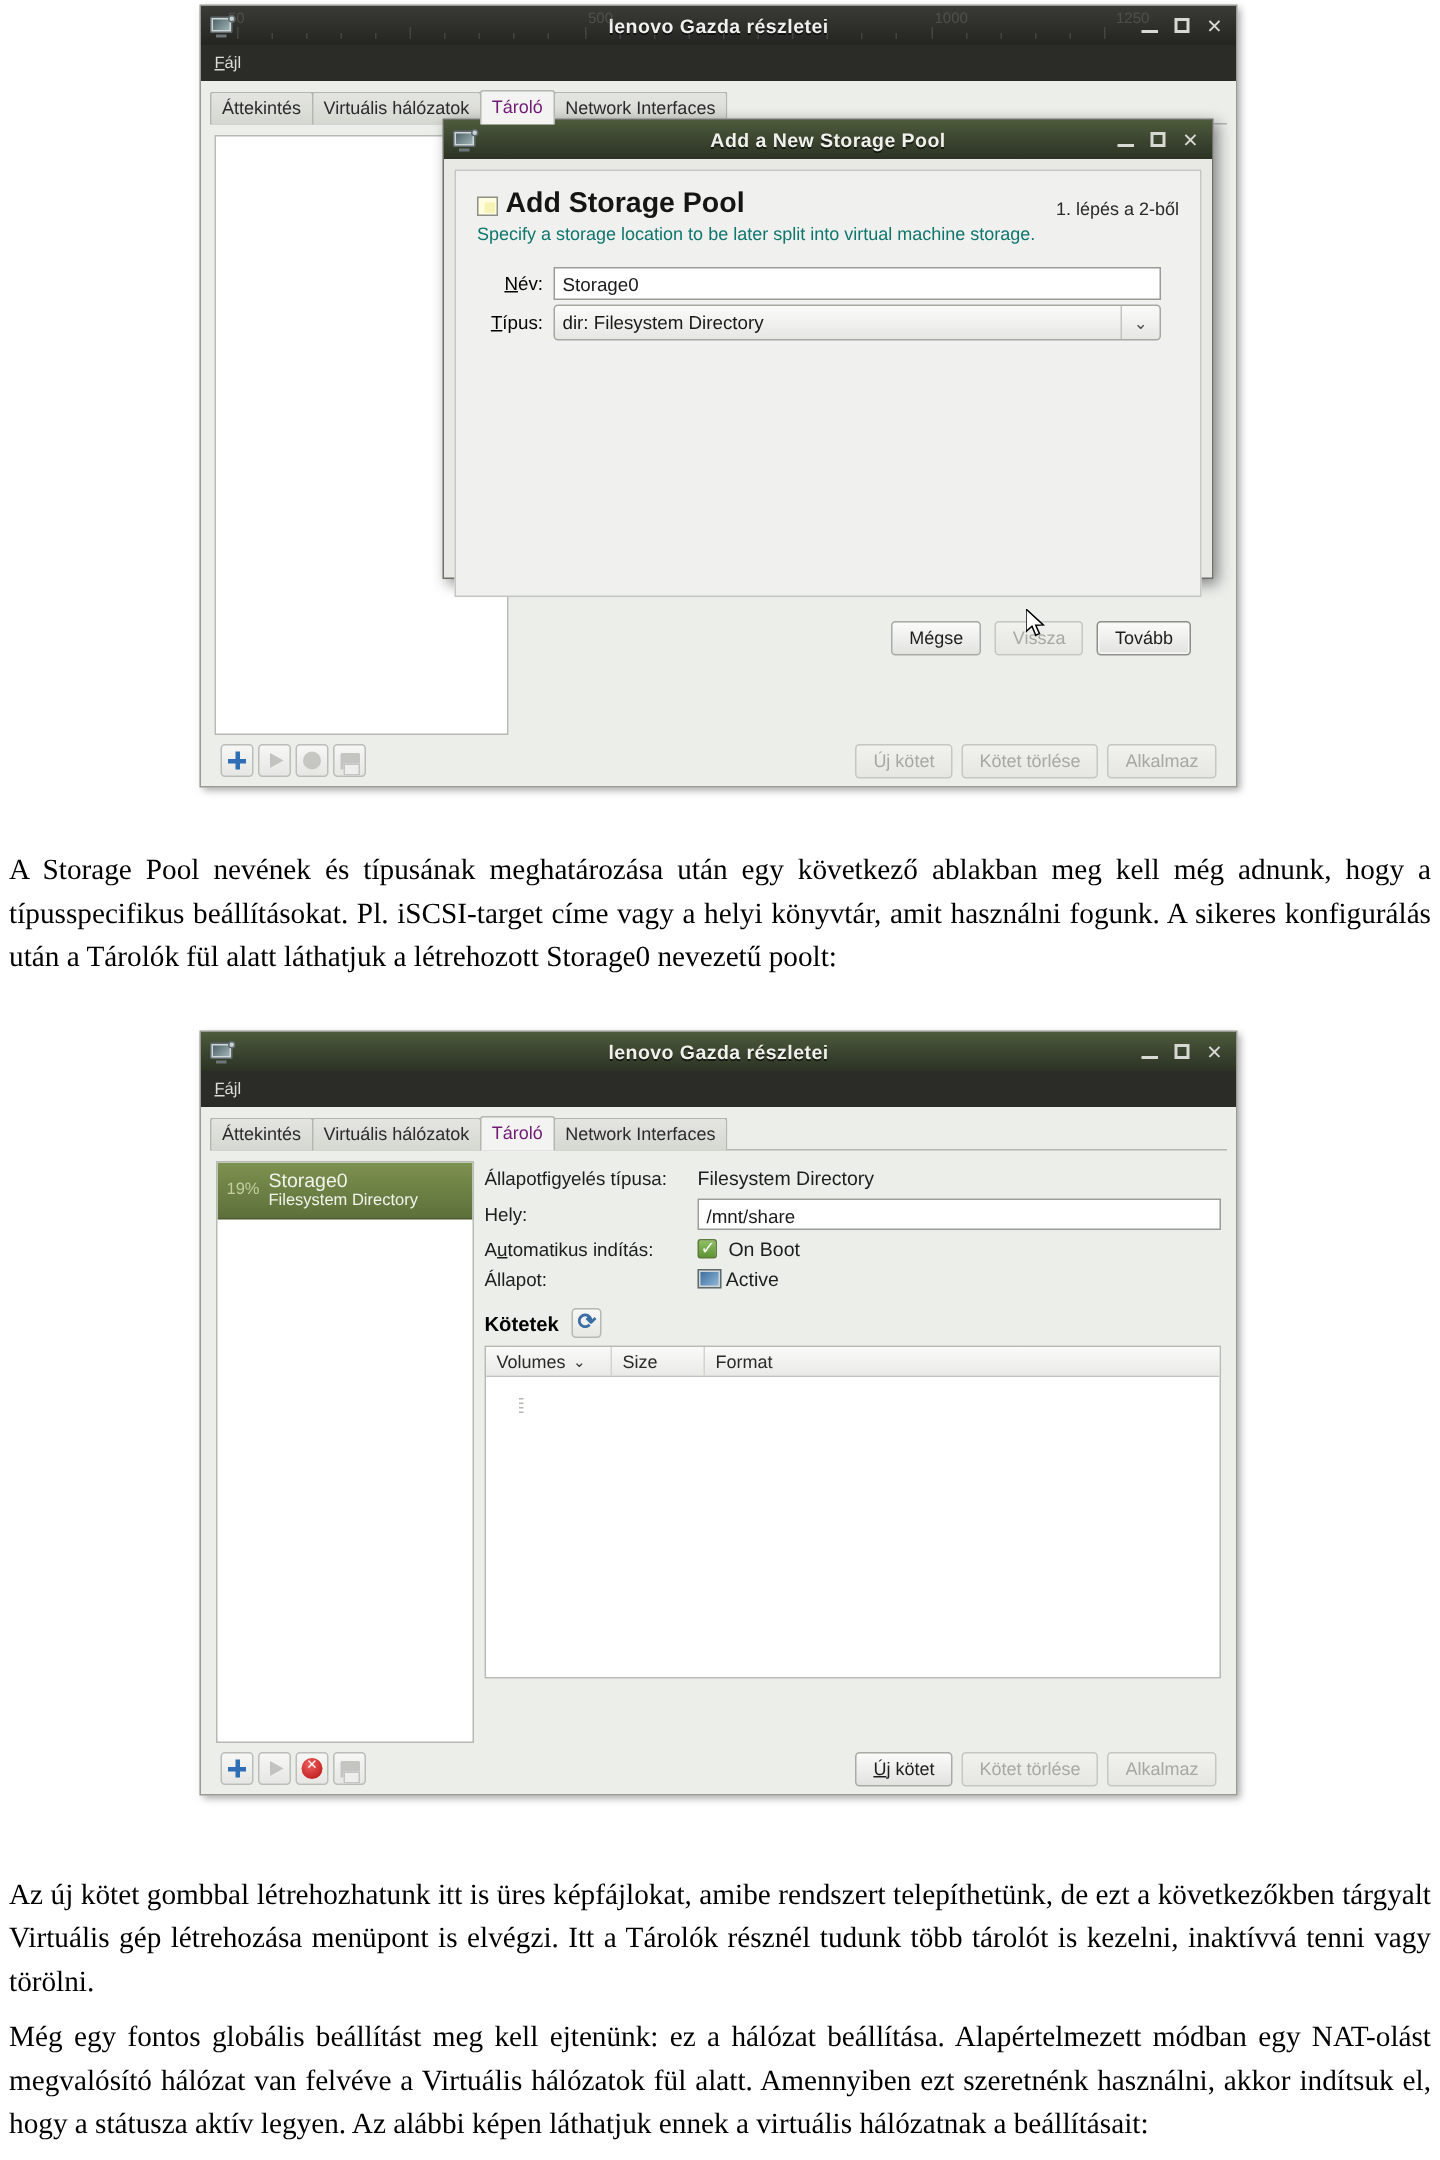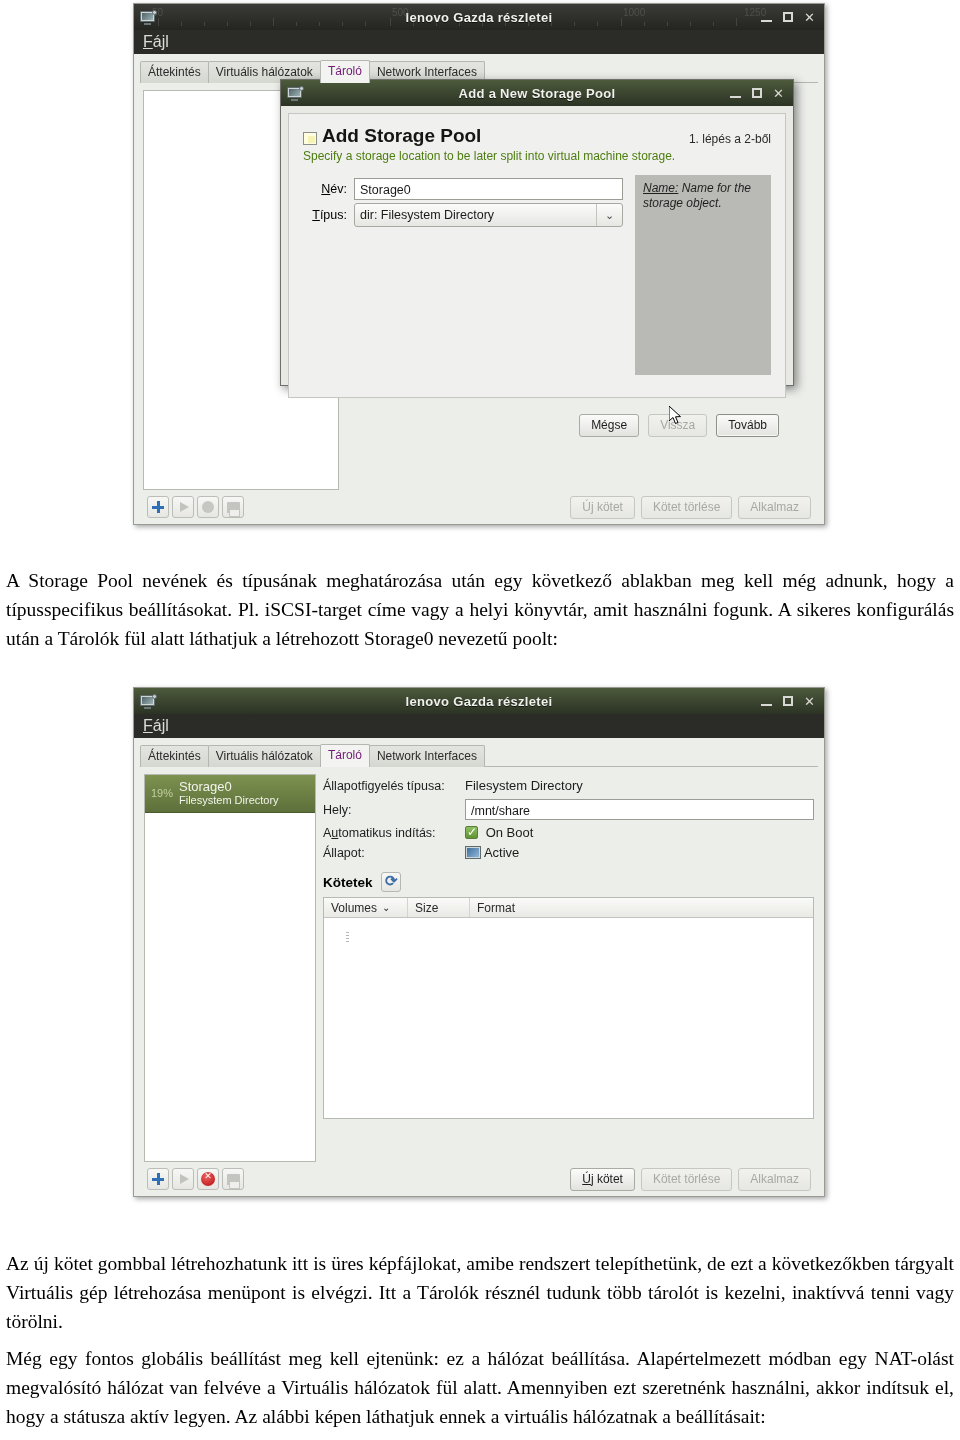--- a/index.html
+++ b/index.html
@@ -66,21 +66,21 @@
 
   
   .ruler { position:absolute; inset:0; z-index:1; pointer-events:none; opacity:.30;}
   .ruler .tick { position:absolute; bottom:4px; width:1px; height:4px; background:#7d7d78; }
   .ruler .tickL{ height:8px; }
   .ruler .lab  { position:absolute; top:3px; font-size:10px; color:#8e8e89; font-family:"Liberation Sans",sans-serif;}
 
   .menubar {
     height:24px; background:#2b2b28; color:#dcdcd8;
     display:flex; align-items:center; padding:0 9px;
-    font-size:16px;
+    font-size:11px;
   }
   .menubar span u { text-decoration:underline; }
 
   .winbody { background:#eceeea; padding:6px 6px 0 6px; }
 
   
   .tabs { display:flex; align-items:flex-end; height:23px; position:relative; }
   .tab {
     font-size:12px; color:#2b2b2b;
     padding:3px 7px 4px 7px;
@@ -134,21 +134,21 @@
   
   .dlg { position:absolute; background:#e8e9e4; border:1px solid #6f6f6a;
          box-shadow:3px 3px 9px rgba(0,0,0,.45); font-family:"Liberation Sans",sans-serif; }
   .dlg-inner { background:#f0f1ee; border:1px solid #c6c7c2; margin:7px; padding:12px 14px 10px 14px; }
   .dlg-head { display:flex; align-items:flex-start; }
   .dlg-h1 { font-size:19px; font-weight:bold; color:#151515; line-height:20px; }
   .pool-ico { width:14px; height:13px; background:#fefde0; border:1px solid #8d8e88;
               display:inline-block; margin-right:5px; position:relative; top:3px; }
   .pool-ico::after{content:""; position:absolute; left:4px; top:3px; right:1px; bottom:1px; background:#f7f3b4;}
   .step { margin-left:auto; font-size:12px; color:#2a2a2a; padding-top:6px; }
-  .dlg-sub { font-size:12px; color:#4d7c0f; margin-top:3px; }
+  .dlg-sub { font-size:12px; color:#0f766e; margin-top:3px; }
 
   .form-row { display:flex; align-items:center; margin-top:3px; }
   .form-lab { width:44px; text-align:right; font-size:12.5px; margin-right:7px; }
   .form-lab u { text-decoration:underline; }
   .txt { flex:1; height:22px; background:#fff; border:1px solid #9a9c96;
          font-size:12.5px; padding:2px 5px; color:#1a1a1a; line-height:18px; }
   .sel { flex:1; height:24px; border:1px solid #a6a8a2; border-radius:3px;
          background:linear-gradient(to bottom,#fbfbfa,#e6e7e3);
          font-size:12.5px; padding:3px 5px; color:#1a1a1a; display:flex; align-items:center;
          position:relative; }
@@ -287,21 +287,21 @@
       <span class="tool pause"></span>
       <span style="margin-left:auto; display:flex; gap:6px;">
         <span class="btn disabled">Új kötet</span>
         <span class="btn disabled">Kötet törlése</span>
         <span class="btn disabled">Alkalmaz</span>
       </span>
     </div>
   </div>
 </div>
 
-<div class="dlg" style="left:280px; top:79px; width:514px; height:307px;">
+<div class="dlg" style="left:295px; top:79px; width:514px; height:307px;">
   <div class="titlebar green">
     <span class="tb-icon">
       <span class="scr"></span>
         <span class="stand"></span>
         <span class="dot"></span>
     </span>
     <div class="tb-title">Add a New Storage Pool</div>
     <div class="tb-btns">
       <span class="tbb">
           <span class="min"></span>
@@ -328,23 +328,20 @@
           <div class="form-lab"><u>N</u>év:</div>
           <div class="txt">Storage0</div>
         </div>
         <div class="form-row">
           <div class="form-lab"><u>T</u>ípus:</div>
           <div class="sel">
             <span>dir: Filesystem Directory</span>
             <span class="chev">⌄</span>
           </div>
         </div>
-      </div>
-      <div class="helpbox" style="height:200px;">
-        <u>Name:</u><span> Name for the storage object.</span>
       </div>
     </div>
   </div>
 
   <div class="dlg-foot">
     <span class="btn">Mégse</span>
     <span class="btn disabled">Vissza</span>
     <span class="btn def">Tovább</span>
   </div>
 

